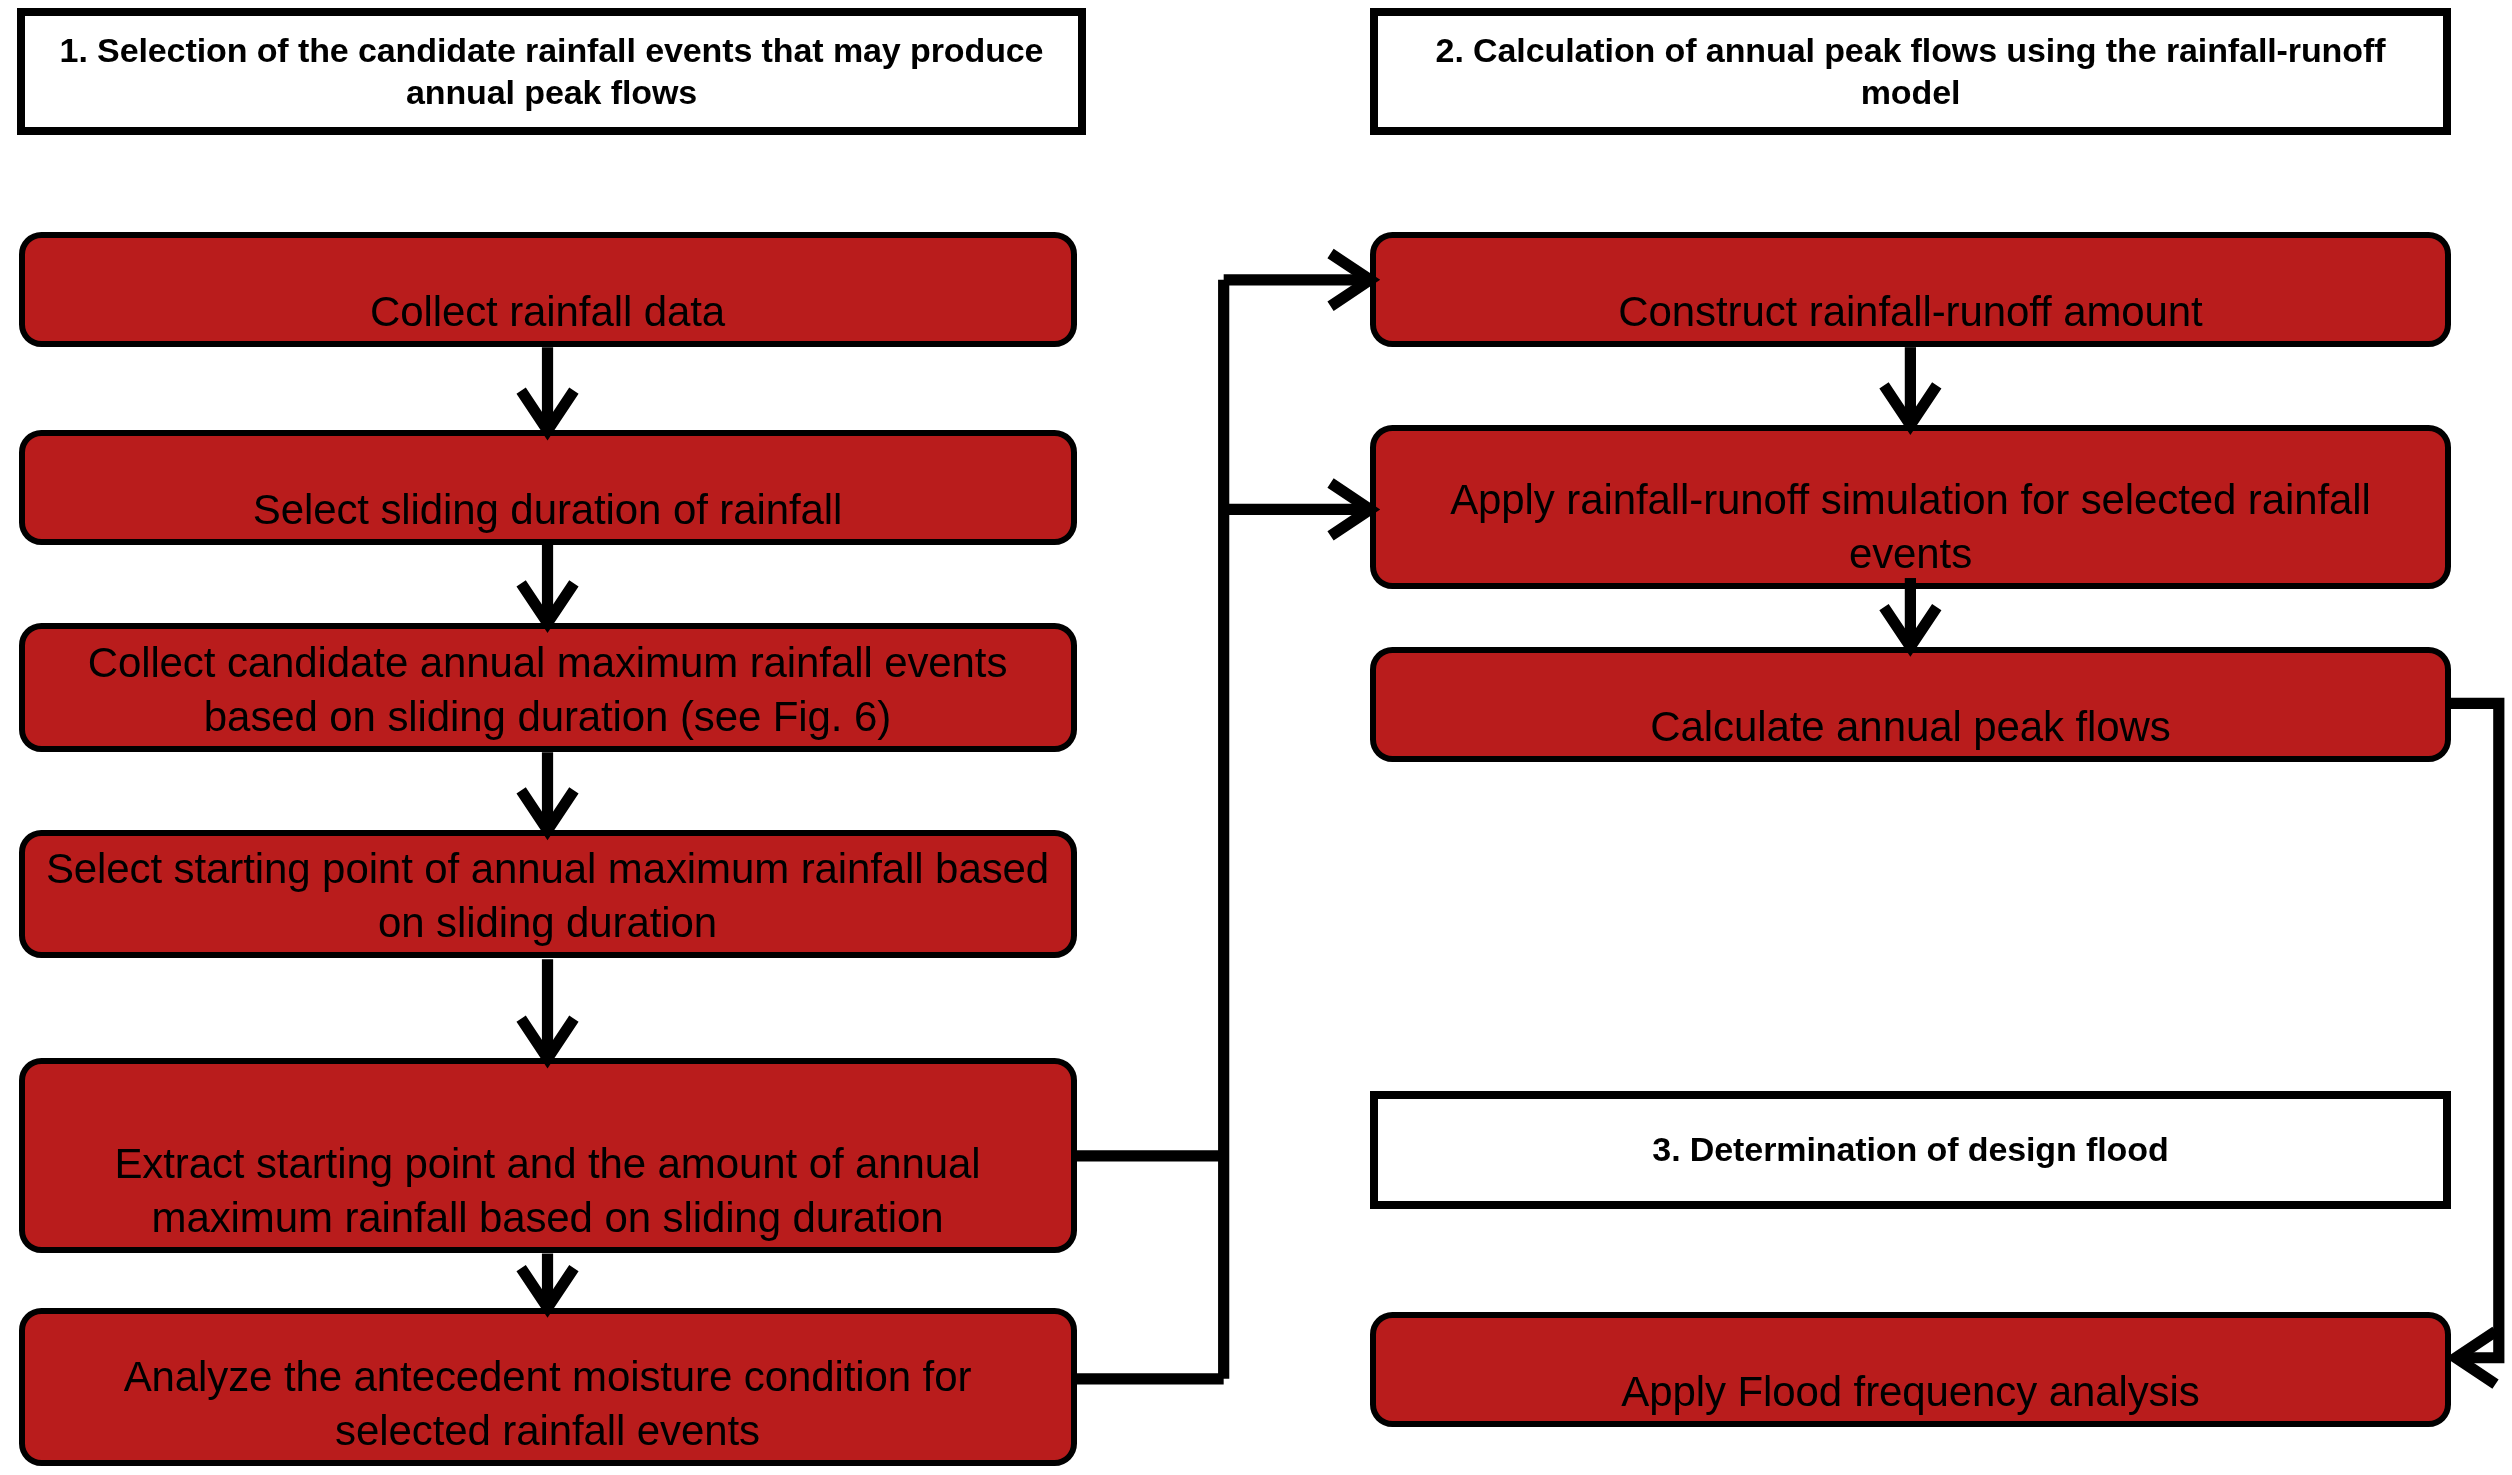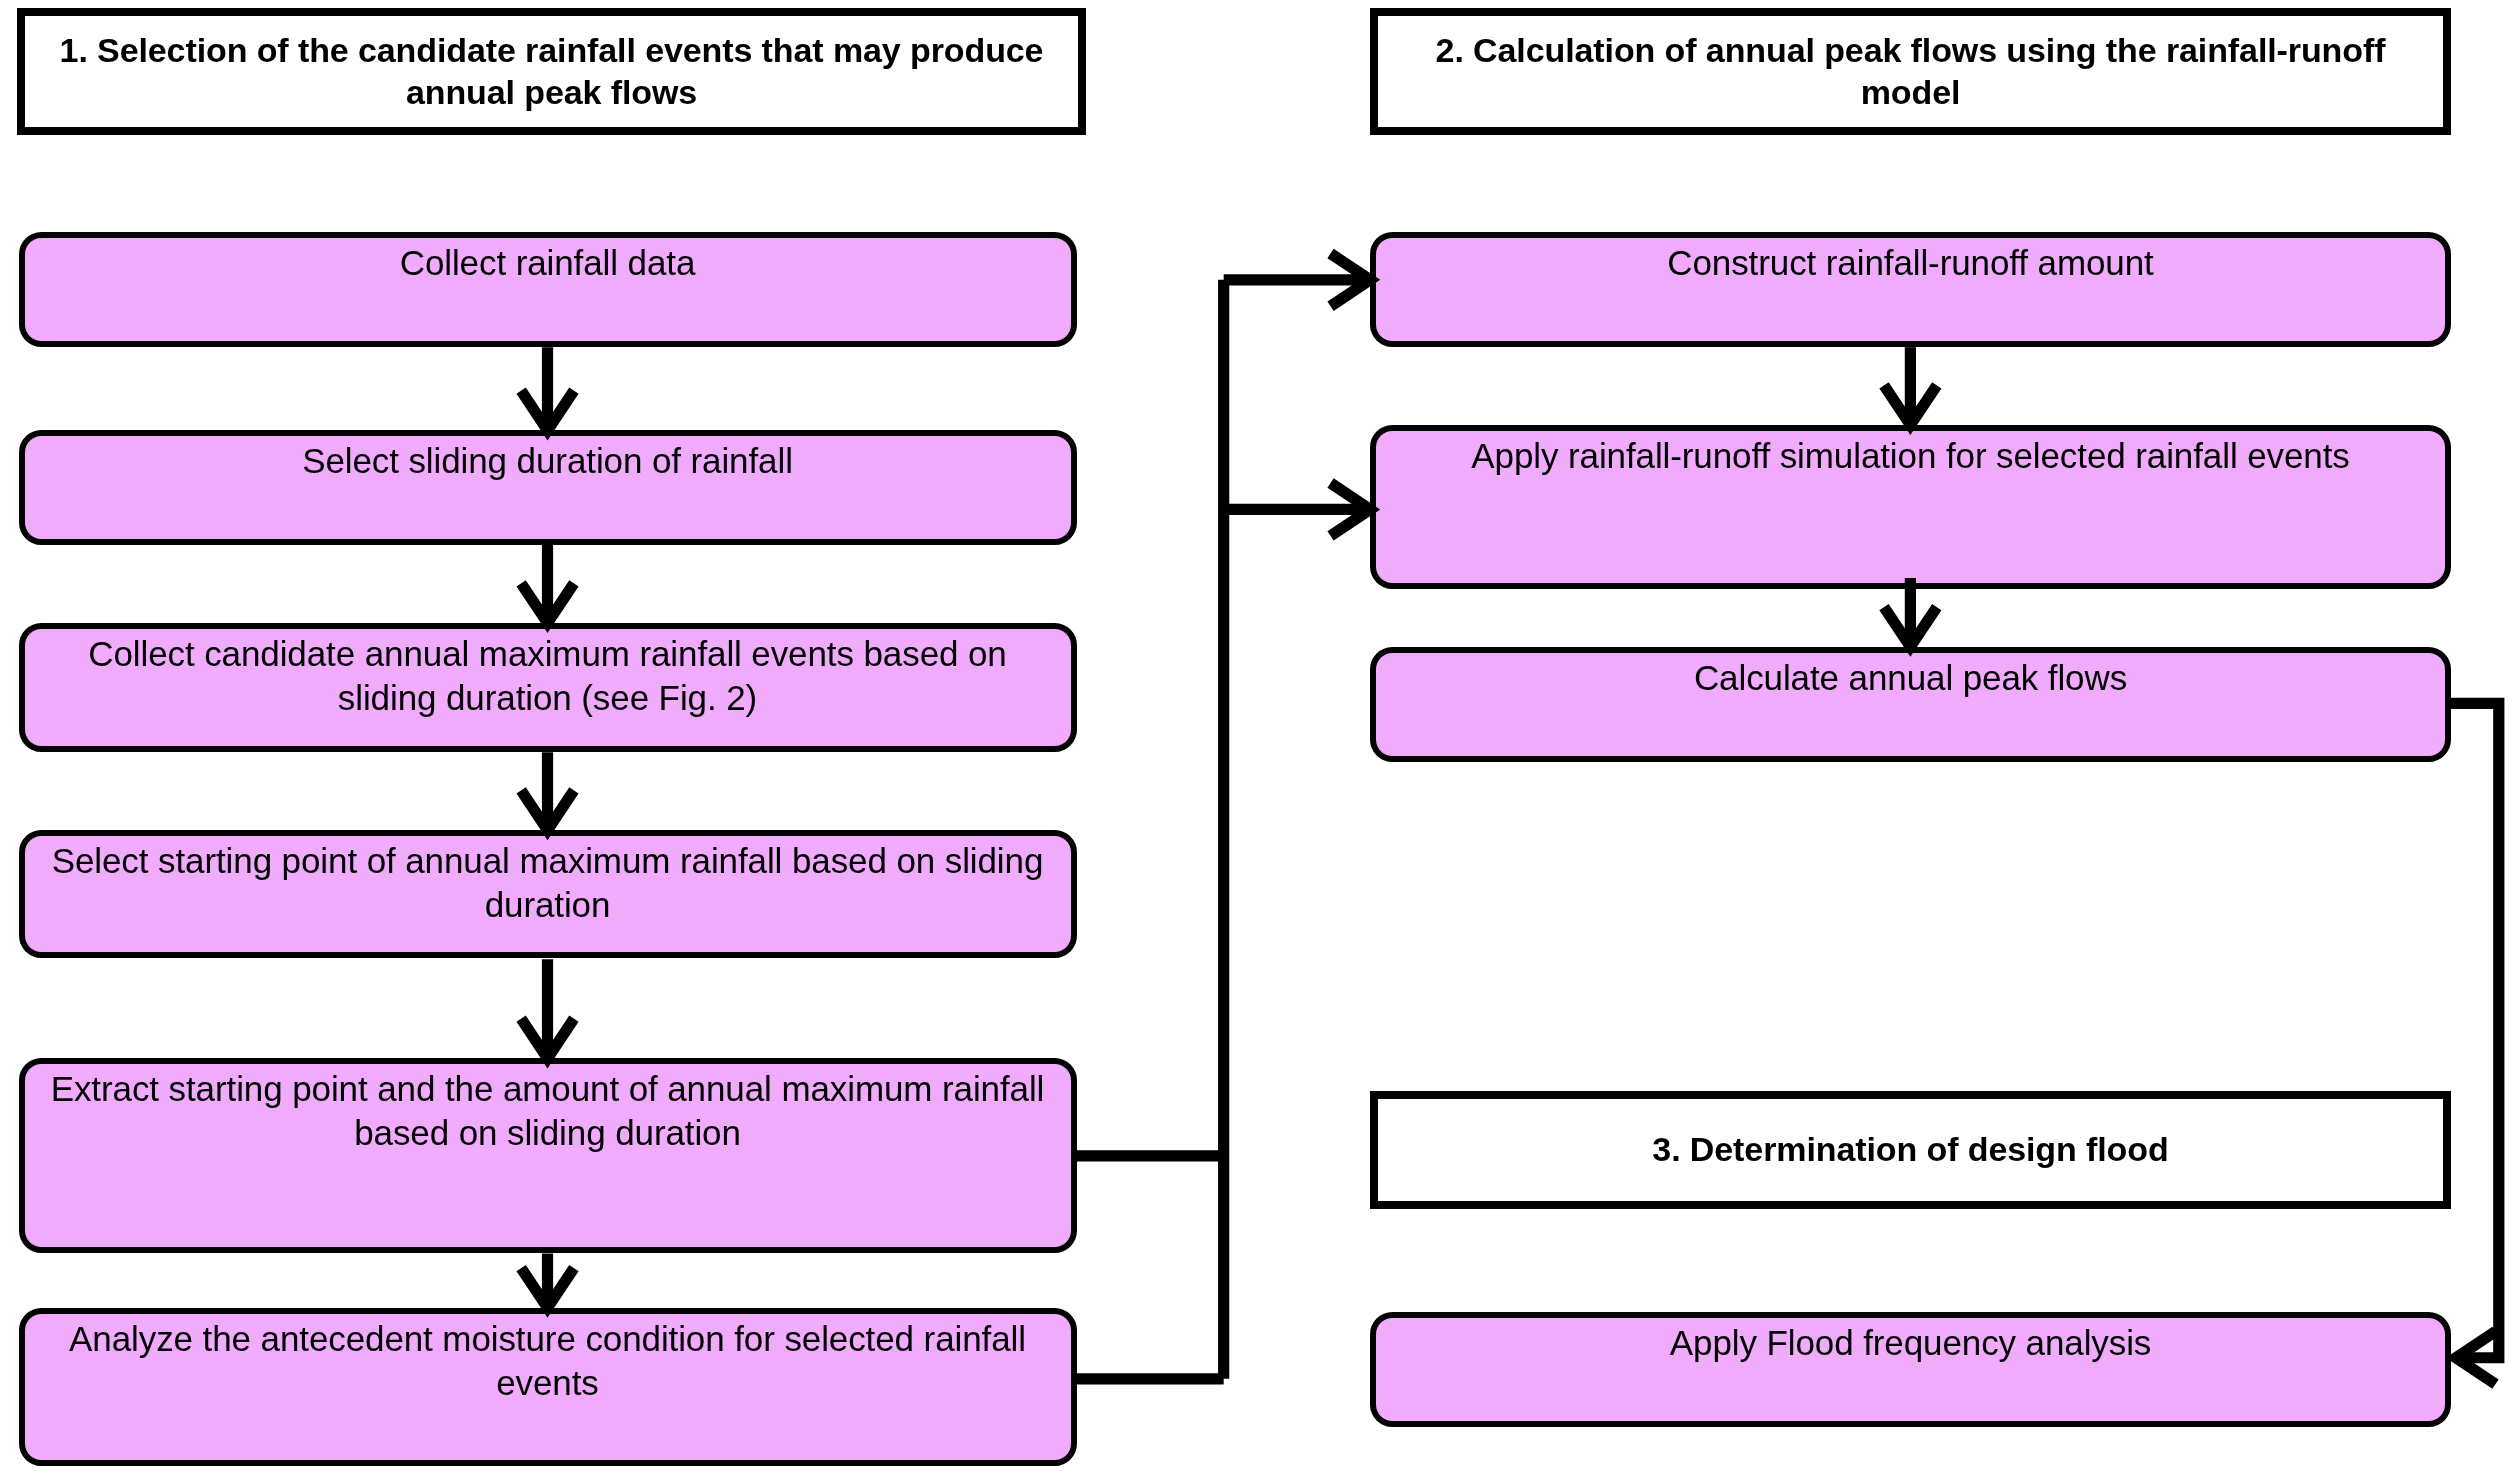--- a/index.html
+++ b/index.html
@@ -22,24 +22,24 @@
     letter-spacing:-0.1px;
     padding:4px 12px;
   }
 
   
   .proc{
     position:absolute;
     box-sizing:border-box;
     border:6px solid #000;
     border-radius:22.4px;
-    background:#f0abfc;
-    display:flex;align-items:flex-start;justify-content:center;
+    background:#b91c1c;
+    display:flex;align-items:flex-end;justify-content:center;
     text-align:center;
-    font-size:35px;
+    font-size:42px;
     line-height:1.28;
     letter-spacing:-0.1px;
     padding:2.6px 17px;
   }
   .proc .txt,.hdr .txt{display:block;width:100%;}
 
   
   #wires{position:absolute;left:0;top:0;width:2512px;height:1476px;pointer-events:none;}
 </style>
 </head>
@@ -57,21 +57,21 @@
 
   <div class="proc" style="left:18.5px;top:232px;width:1058px;height:115px;">
     <span class="txt">Collect rainfall data</span>
   </div>
 
   <div class="proc" style="left:18.5px;top:430px;width:1058px;height:115px;">
     <span class="txt">Select sliding duration of rainfall</span>
   </div>
 
   <div class="proc" style="left:18.5px;top:623px;width:1058px;height:129px;">
-    <span class="txt">Collect candidate annual maximum rainfall events based on sliding duration (see Fig. 2)</span>
+    <span class="txt">Collect candidate annual maximum rainfall events based on sliding duration (see Fig. 6)</span>
   </div>
 
   <div class="proc" style="left:18.5px;top:830px;width:1058px;height:128px;">
     <span class="txt">Select starting point of annual maximum rainfall based on sliding duration</span>
   </div>
 
   <div class="proc" style="left:18.5px;top:1058px;width:1058px;height:195px;">
     <span class="txt">Extract starting point and the amount of annual maximum rainfall based on sliding duration</span>
   </div>
 

